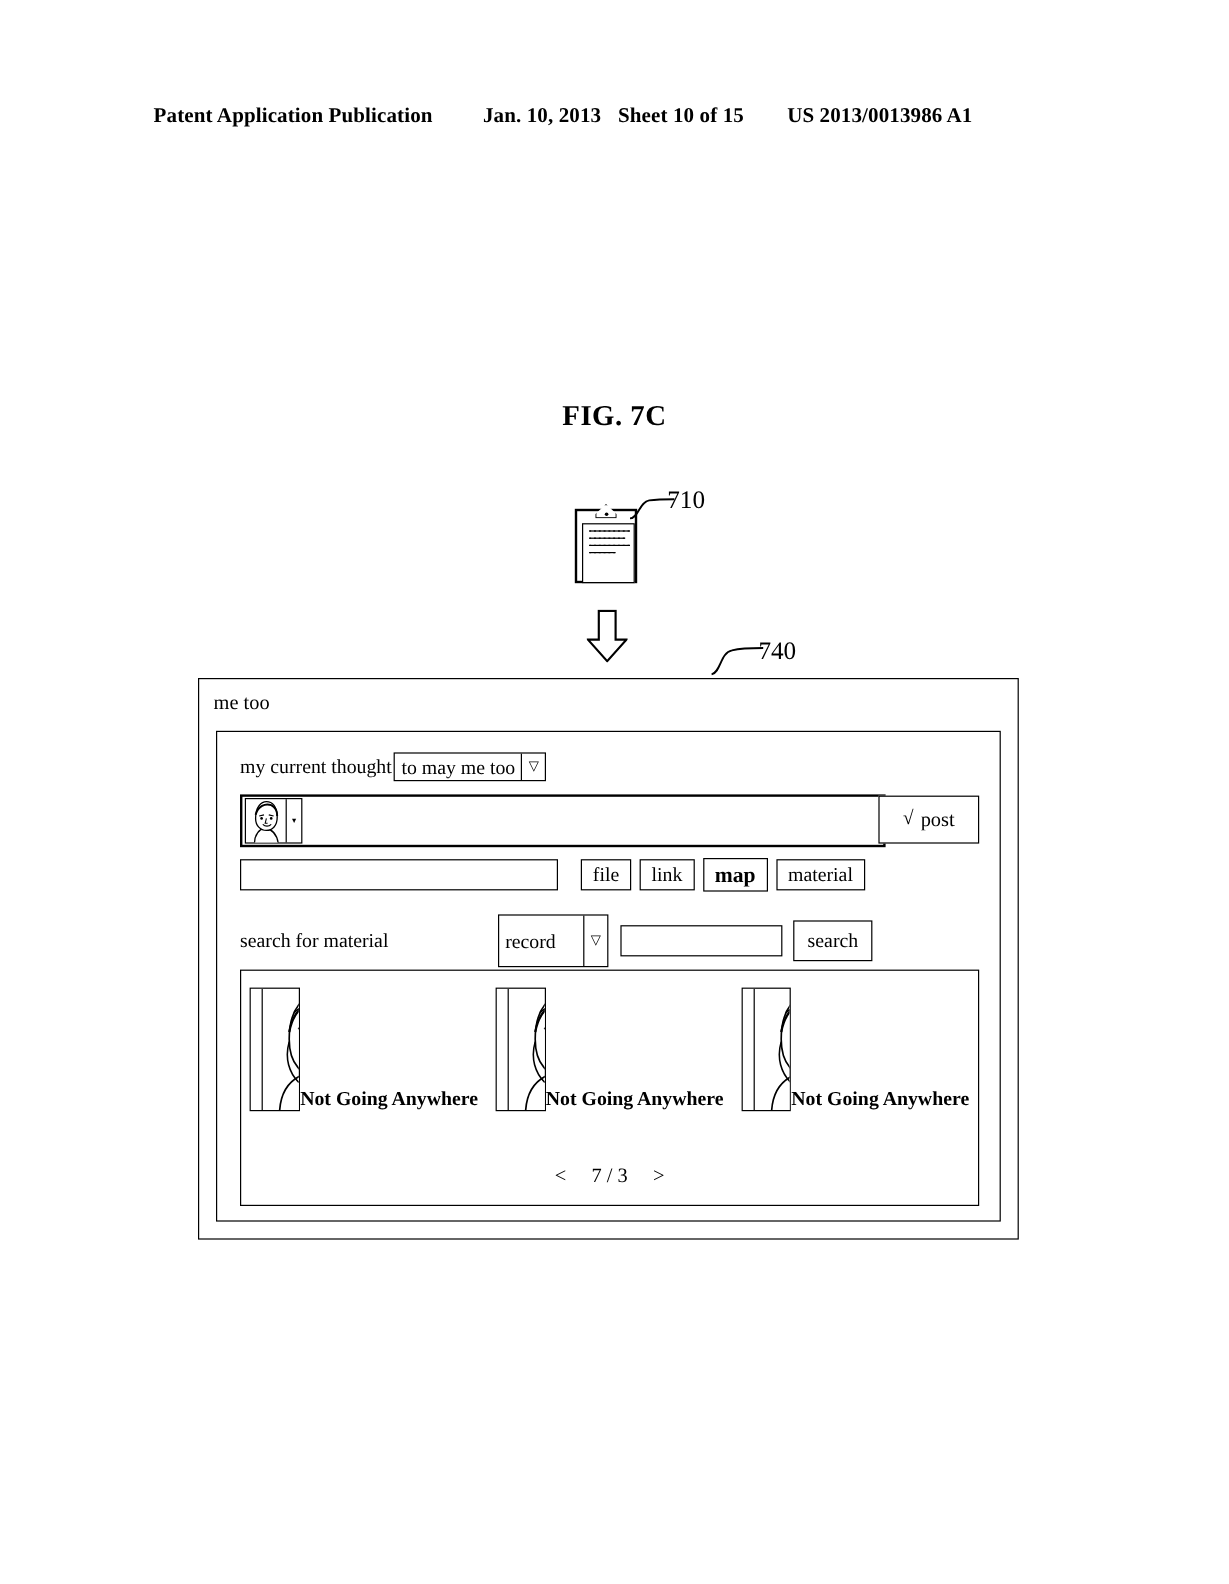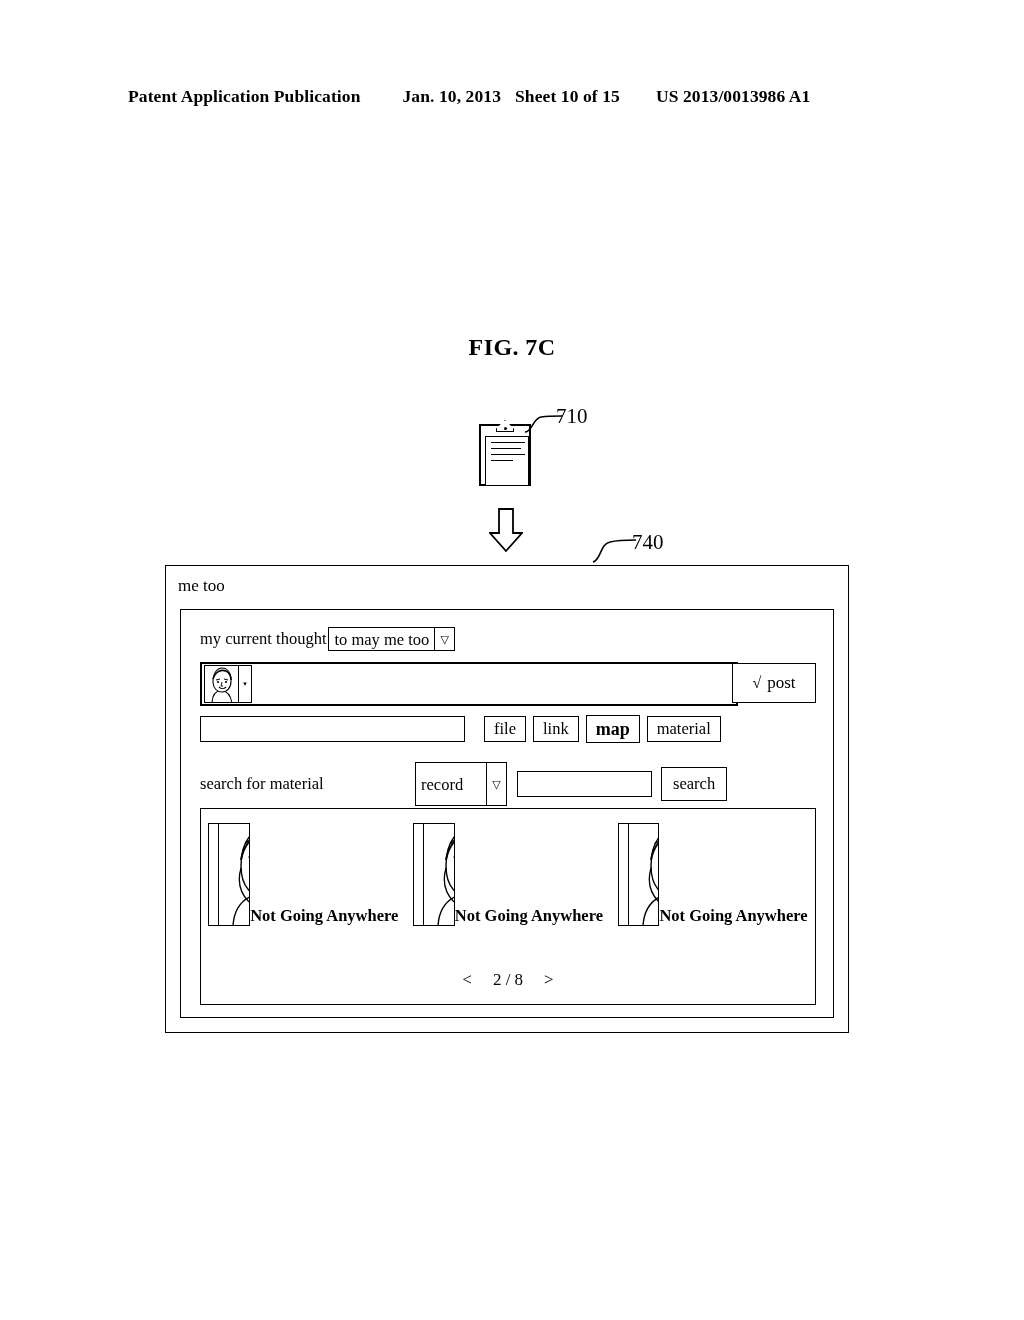--- a/index.html
+++ b/index.html
@@ -592,19 +592,19 @@
               </svg>
             </div>
           </div>
           <div class="result-caption">Not Going Anywhere</div>
         </div>
 
       </div>
 
       <div class="pagination">
         <span class="page-nav">&lt;</span>
-        <span>2 / 8</span>
+        <span>7 / 3</span>
         <span class="page-nav">&gt;</span>
       </div>
     </div>
 
   </div>
 </div>
 
 </body></html>

